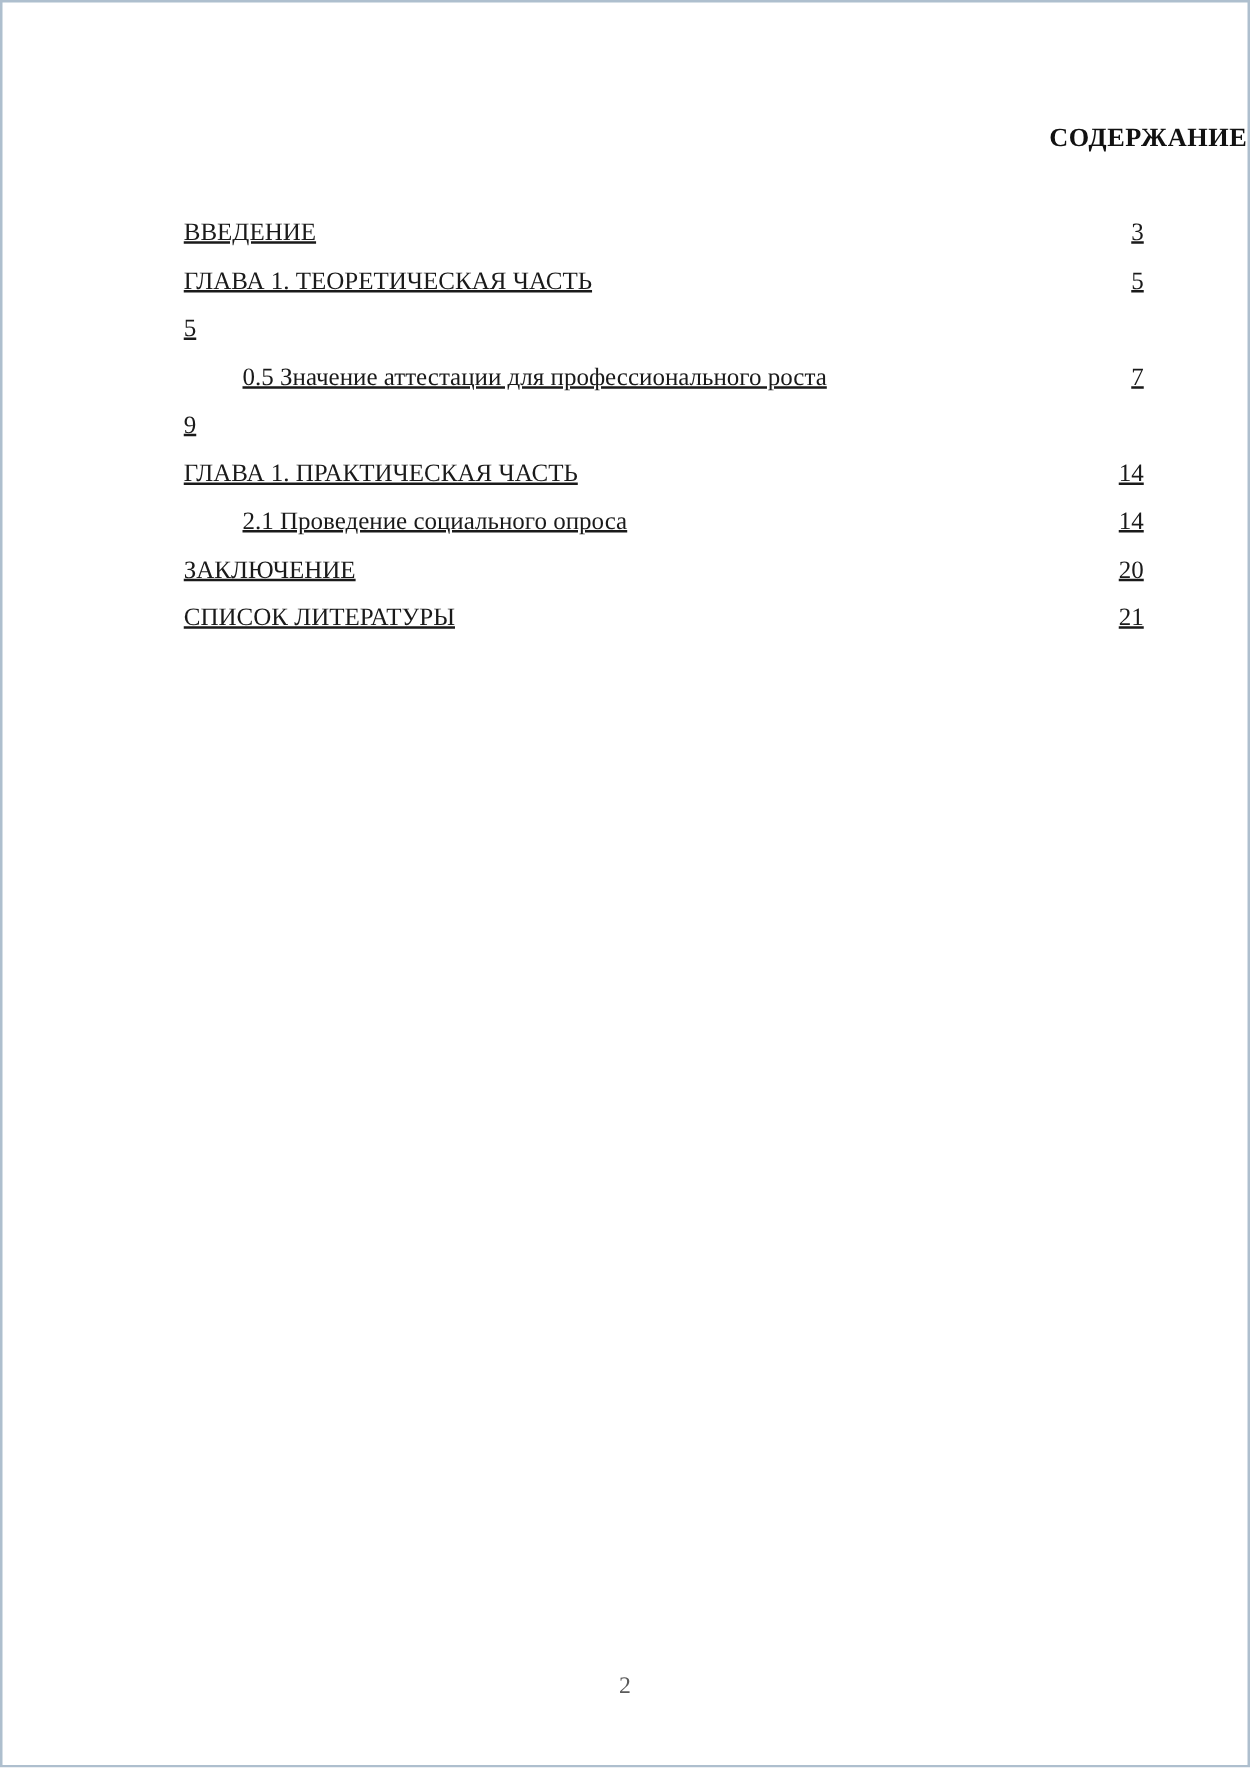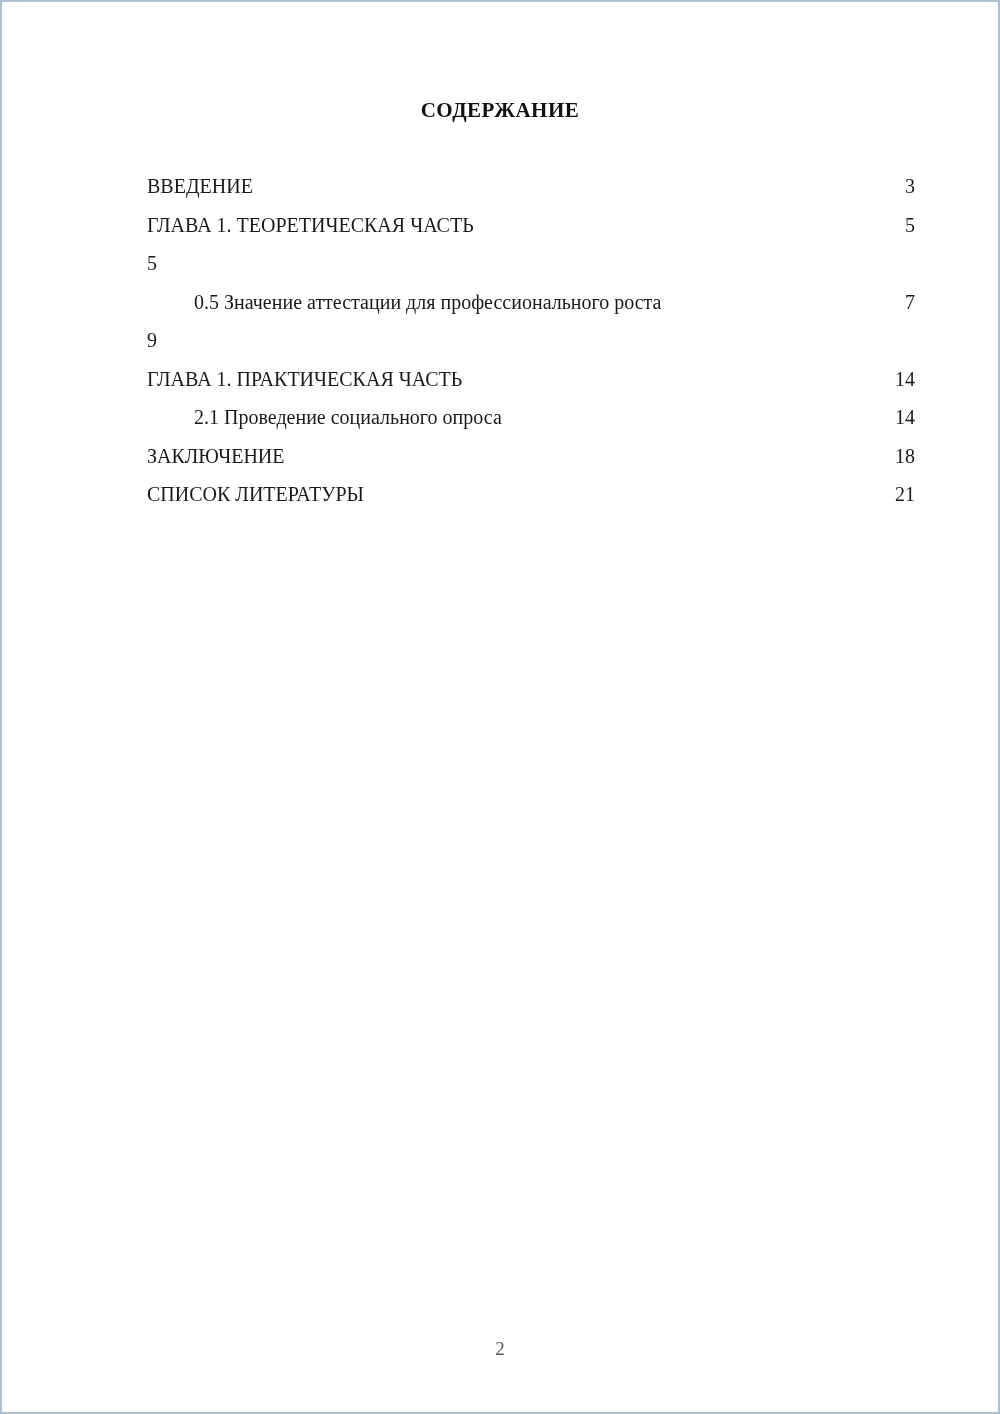--- a/index.html
+++ b/index.html
@@ -13,37 +13,38 @@
     box-sizing: border-box;
     border: 2px solid #aebfce;
     background: #ffffff;
     position: relative;
     font-family: "Liberation Serif", serif;
     color: #1a1a1a;
   }
   .page-title {
     margin: 0;
     padding-top: 96px;
-    text-align: center;
+    text-align: right;
     font-size: 21px;
     font-weight: bold;
     letter-spacing: 0.5px;
     color: #111;
   }
   .toc {
     margin-top: 44px;
     padding-left: 145px;
     padding-right: 83px;
   }
   .toc-row {
     display: flex;
     justify-content: space-between;
     align-items: baseline;
     font-size: 20px;
     line-height: 38.5px;
+    text-decoration: underline;
   }
   .toc-row.indent .toc-label {
     padding-left: 47px;
   }
   .toc-label {
     white-space: nowrap;
   }
   .toc-page {
     white-space: nowrap;
     text-align: right;
@@ -85,21 +86,21 @@
       <div class="toc-row">
         <span class="toc-label">ГЛАВА 1. ПРАКТИЧЕСКАЯ ЧАСТЬ</span>
         <span class="toc-page">14</span>
       </div>
       <div class="toc-row indent">
         <span class="toc-label">2.1 Проведение социального опроса</span>
         <span class="toc-page">14</span>
       </div>
       <div class="toc-row">
         <span class="toc-label">ЗАКЛЮЧЕНИЕ</span>
-        <span class="toc-page">18</span>
+        <span class="toc-page">20</span>
       </div>
       <div class="toc-row">
         <span class="toc-label">СПИСОК ЛИТЕРАТУРЫ</span>
         <span class="toc-page">21</span>
       </div>
     </div>
   <div class="page-footer">2</div>
 </div>
 
 </body></html>

